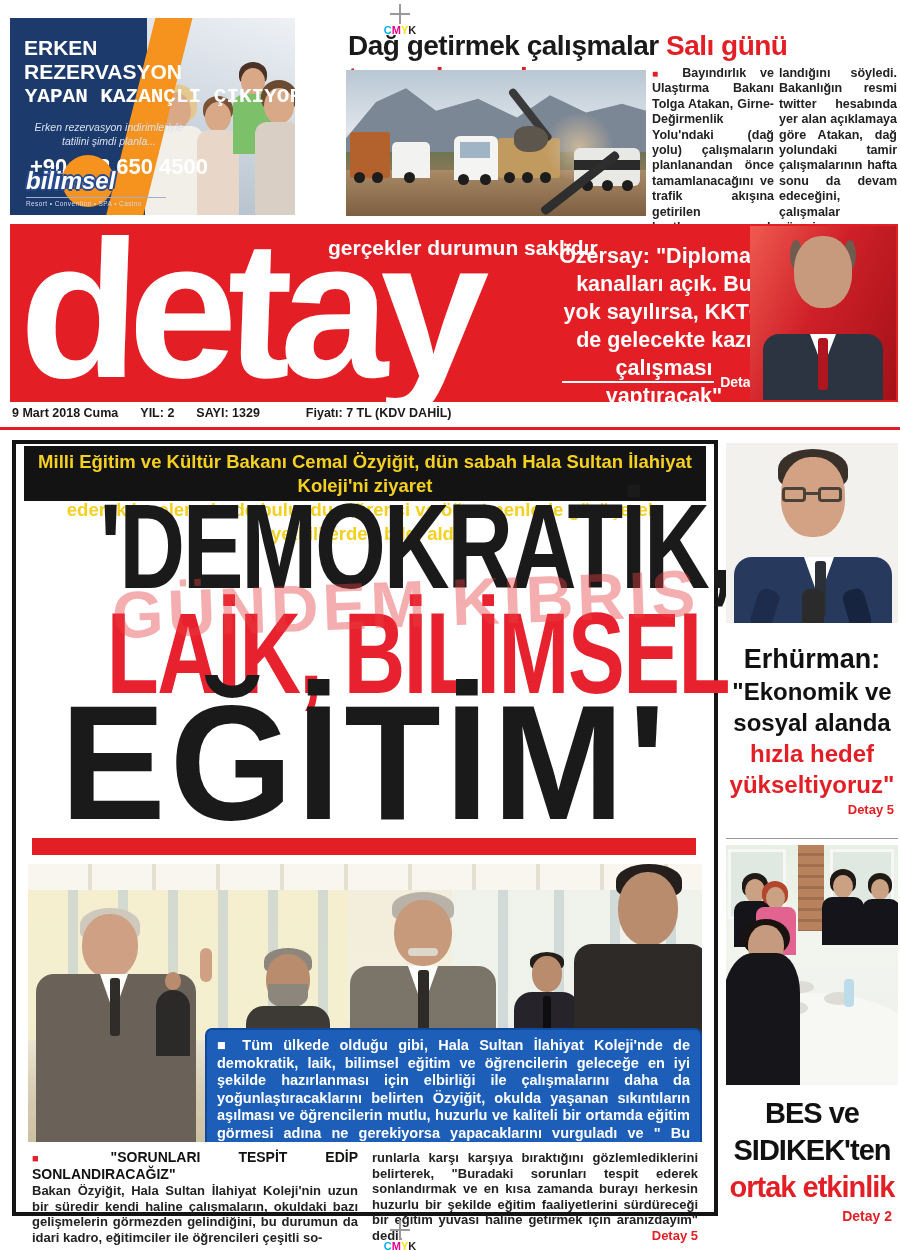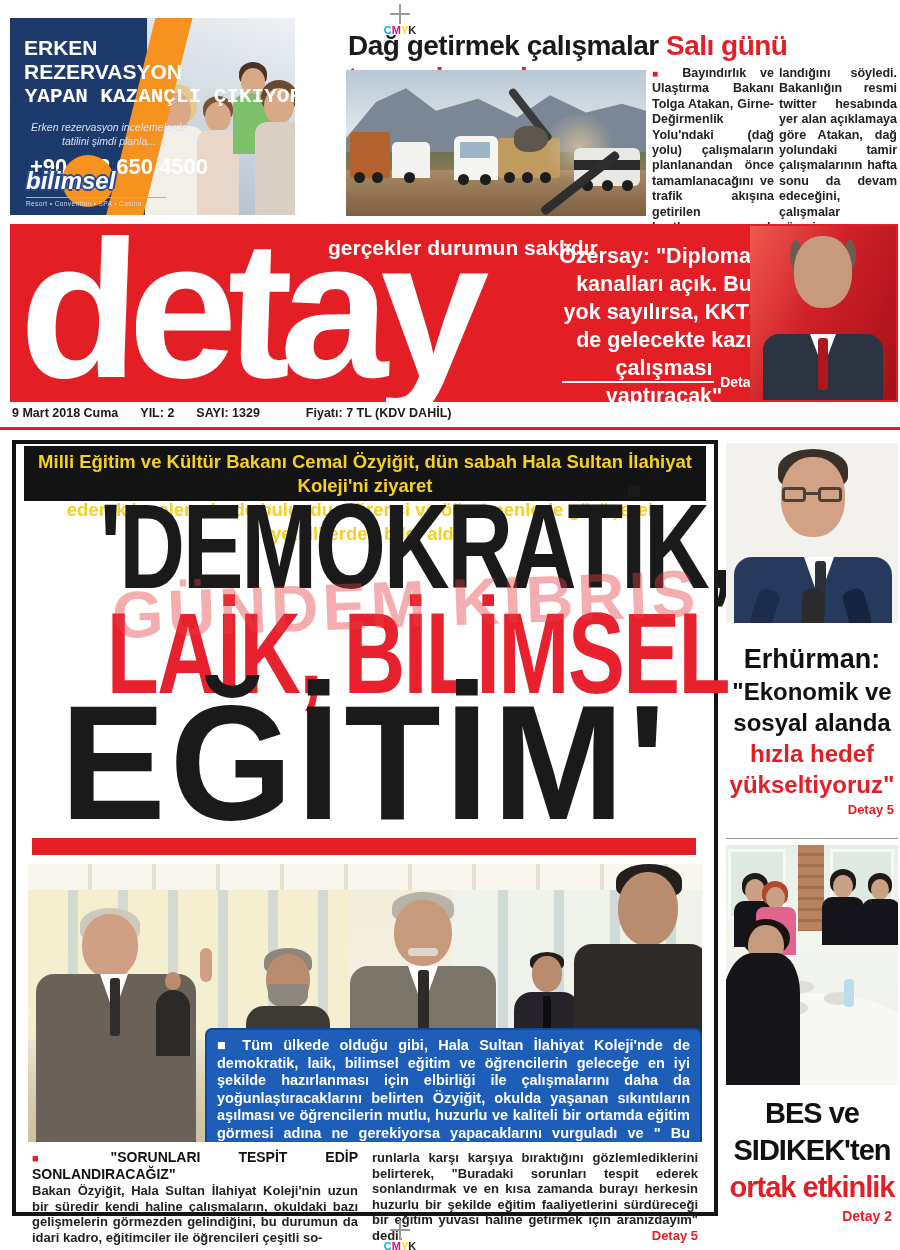--- a/index.html
+++ b/index.html
@@ -174,21 +174,21 @@
       <div class="fam-torso" style="left:86px; top:76px; width:40px; height:60px; background:#7cc069;"></div>
       <div class="fam-hair" style="left:114px; top:62px; width:36px; height:32px; background:#6b4a32;"></div>
       <div class="fam-head" style="left:117px; top:70px; width:30px; height:36px;"></div>
       <div class="fam-torso" style="left:108px; top:104px; width:46px; height:94px; background:#d9cfc4;"></div>
     </div>
     <div class="ad-stripe"></div>
     <div class="ad-text">
       <div class="ad-h1" style="width:200px;">ERKEN REZERVASYON</div>
       <div class="ad-h2" style="width:278px;font-family:Liberation Mono, monospace;">YAPAN KAZANÇLI ÇIKIYOR</div>
       <div class="ad-tag">
-        <span>Erken rezervasyon incelemelerde</span><br>
+        <span>Erken rezervasyon indirimleriyle</span><br>
         <span>tatilini şimdi planla...</span>
       </div>
       <div class="ad-phone">+90 392 650 4500</div>
     </div>
     <div class="acp">
       <div class="acp-sun"></div>
       <div class="acp-word">bilimsel</div>
       <div class="acp-sub">Resort • Convention • SPA • Casino</div>
     </div>
   </div>

